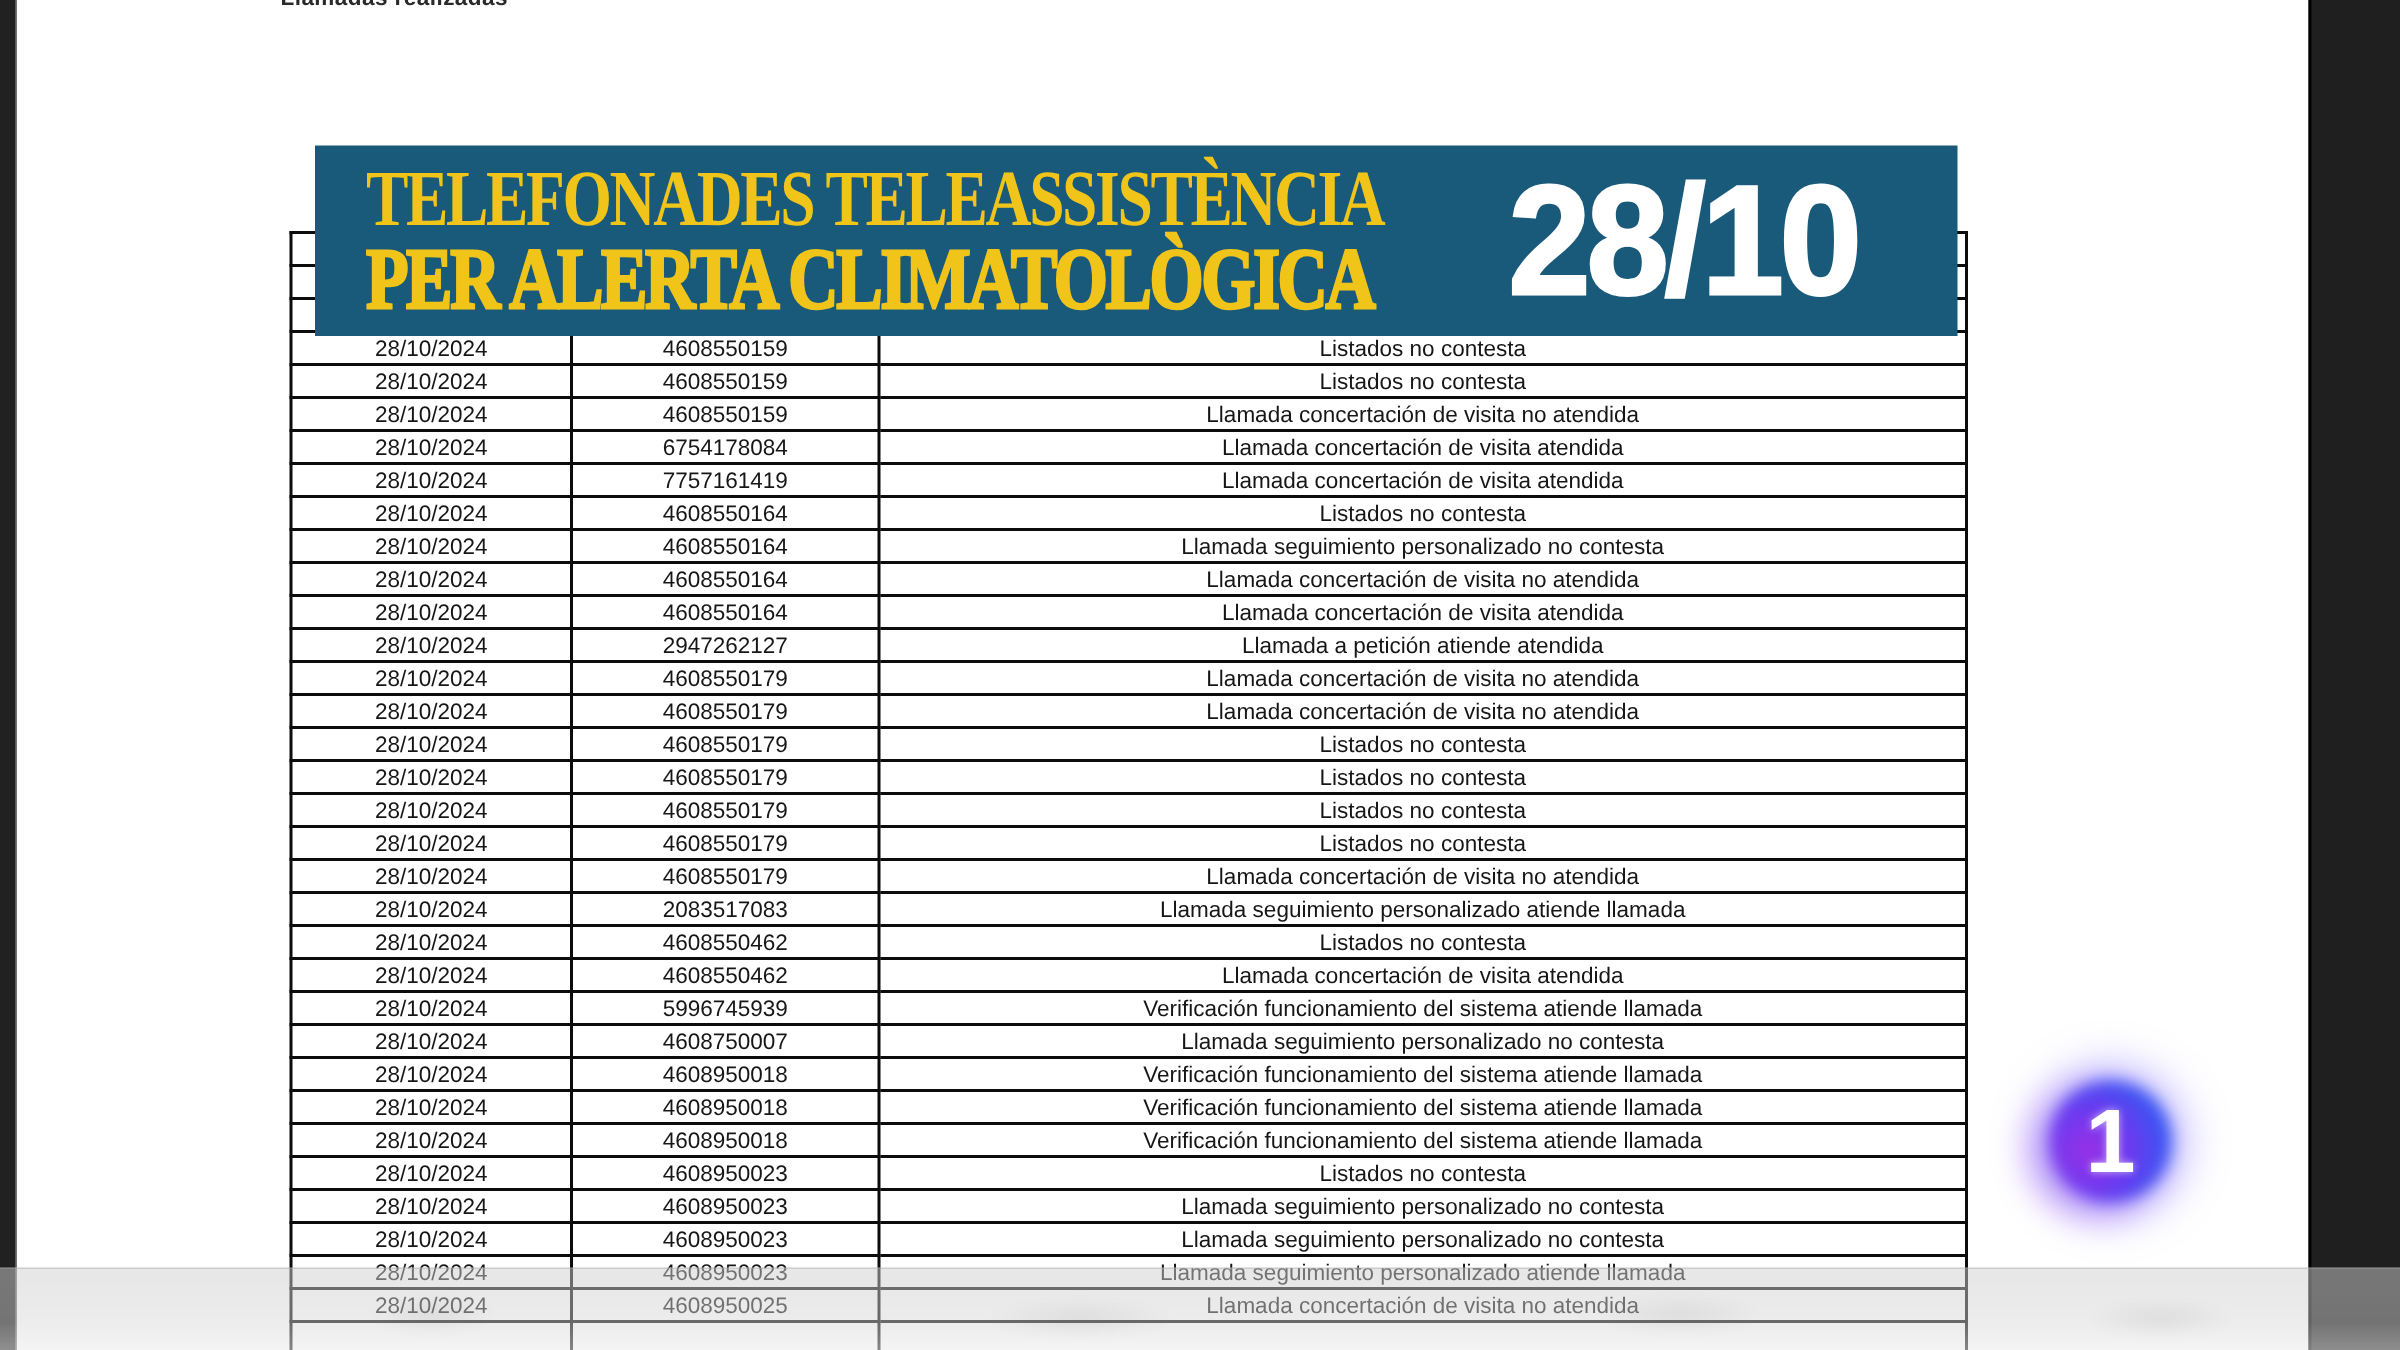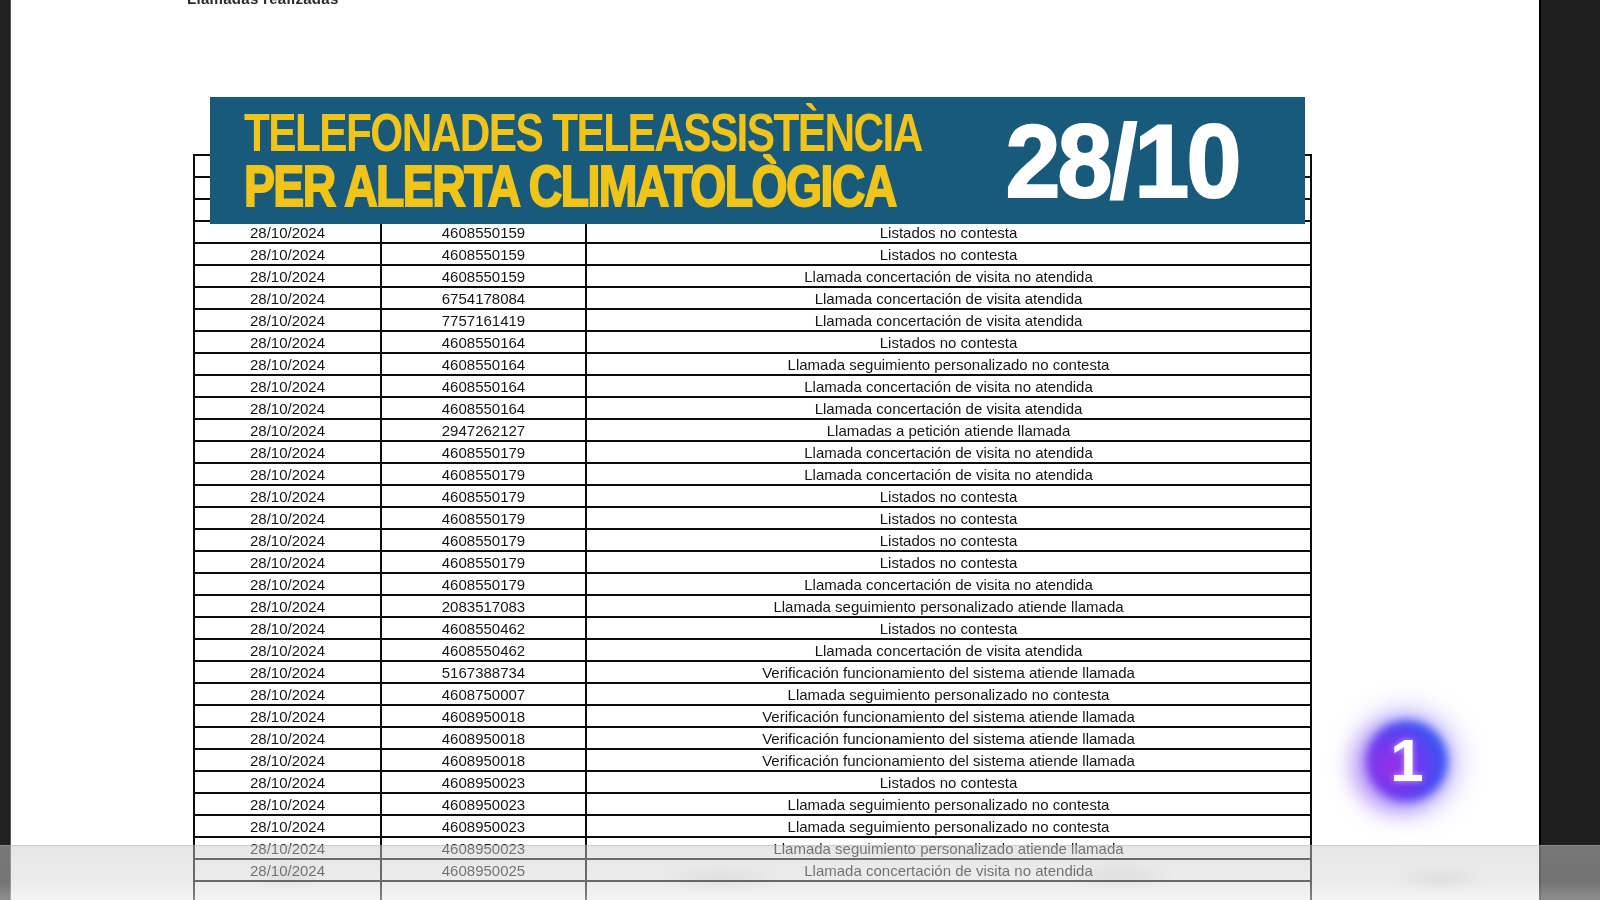--- a/index.html
+++ b/index.html
@@ -24,21 +24,21 @@
     border:2px solid #0c0c0c;height:20px;padding:0 4px;
     font-size:15px;color:#161616;text-align:center;
     white-space:nowrap;overflow:hidden;line-height:1;
   }
 
   
   .banner{
     position:absolute;left:210px;top:97px;width:1095px;height:127px;z-index:3;
     background:#195a7a;display:flex;align-items:center;
   }
-  .banner-titles{margin-left:34px;display:flex;flex-direction:column;}
+  .banner-titles{margin-left:34px;display:flex;flex-direction:column;font-family:Liberation Serif, serif;}
   .banner-line{display:block;transform:scaleX(.8);transform-origin:left center;
     color:#f0c419;font-weight:bold;white-space:nowrap;}
   .banner-line1{font-size:53px;line-height:50px;letter-spacing:-2px;}
   .banner-line2{font-size:58px;line-height:56px;letter-spacing:-2px;
     -webkit-text-stroke:2px #f0c419;}
   .banner-date{
     position:absolute;right:18px;top:4px;width:330px;text-align:center;
     color:#ffffff;font-weight:bold;font-size:104px;line-height:120px;
     letter-spacing:-3px;transform:scaleX(.95);transform-origin:center;
     -webkit-text-stroke:2px #ffffff;
@@ -148,21 +148,21 @@
           <td>Llamada concertación de visita no atendida</td>
         </tr>
         <tr>
           <td>28/10/2024</td>
           <td>4608550164</td>
           <td>Llamada concertación de visita atendida</td>
         </tr>
         <tr>
           <td>28/10/2024</td>
           <td>2947262127</td>
-          <td>Llamadas a petición atiende llamada</td>
+          <td>Llamada a petición atiende atendida</td>
         </tr>
         <tr>
           <td>28/10/2024</td>
           <td>4608550179</td>
           <td>Llamada concertación de visita no atendida</td>
         </tr>
         <tr>
           <td>28/10/2024</td>
           <td>4608550179</td>
           <td>Llamada concertación de visita no atendida</td>
@@ -202,21 +202,21 @@
           <td>4608550462</td>
           <td>Listados no contesta</td>
         </tr>
         <tr>
           <td>28/10/2024</td>
           <td>4608550462</td>
           <td>Llamada concertación de visita atendida</td>
         </tr>
         <tr>
           <td>28/10/2024</td>
-          <td>5167388734</td>
+          <td>5996745939</td>
           <td>Verificación funcionamiento del sistema atiende llamada</td>
         </tr>
         <tr>
           <td>28/10/2024</td>
           <td>4608750007</td>
           <td>Llamada seguimiento personalizado no contesta</td>
         </tr>
         <tr>
           <td>28/10/2024</td>
           <td>4608950018</td>

